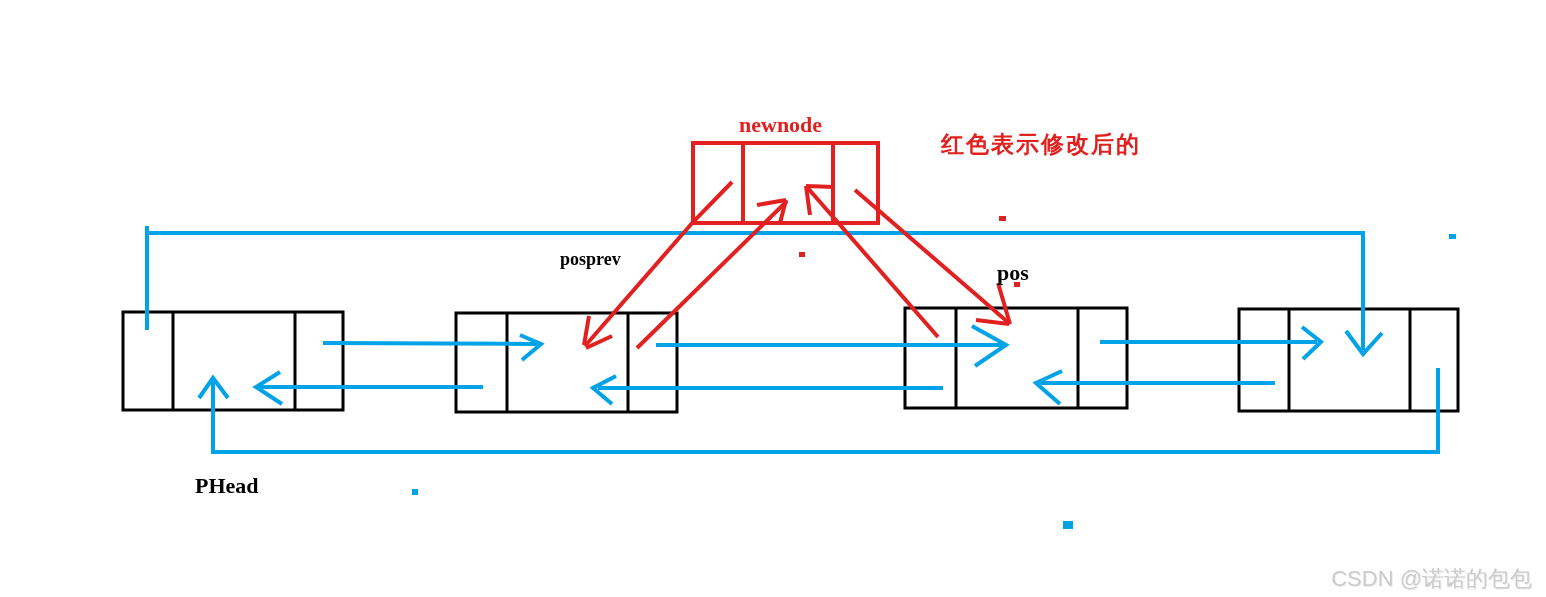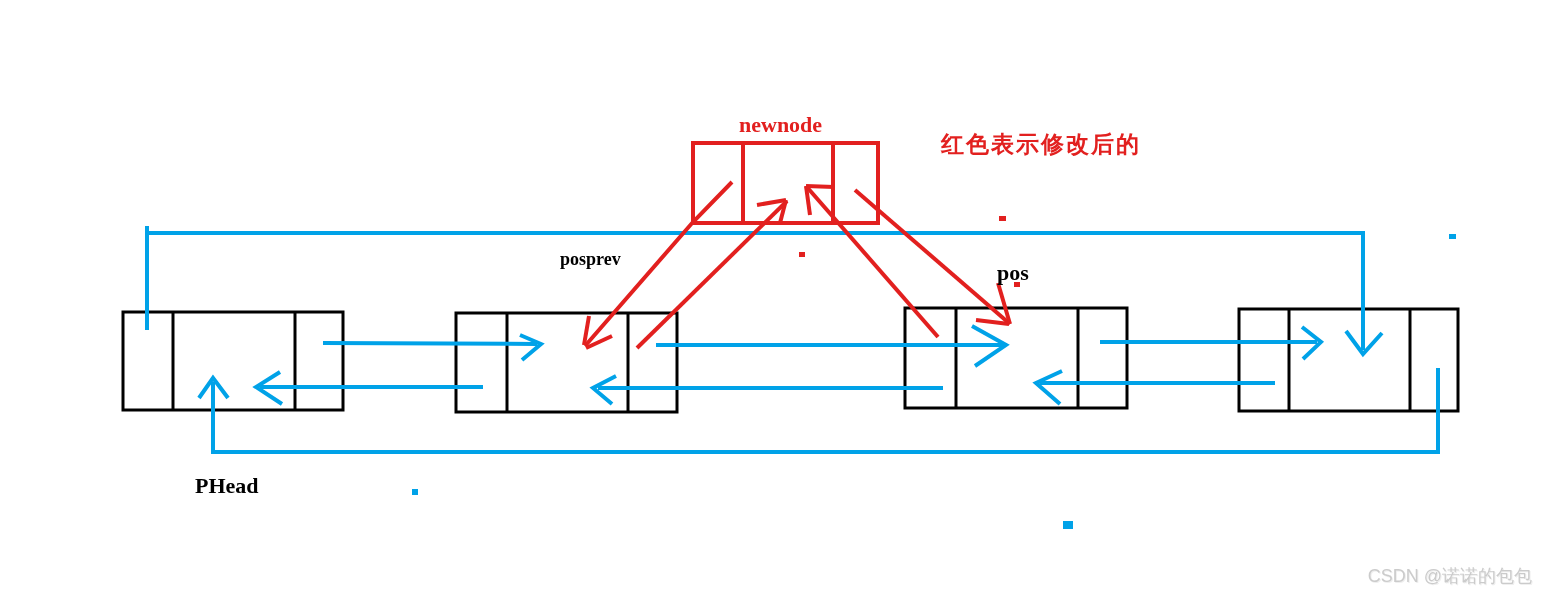--- a/index.html
+++ b/index.html
@@ -27,21 +27,21 @@
     user-select:none;
   }
   .lbl-newnode{left:739px;top:112px;font-size:22px;color:var(--red,#E2201F);}
   .lbl-note{left:941px;top:129px;font-size:23px;color:var(--red,#E2201F);letter-spacing:2px;}
   .lbl-posprev{left:512px;top:249px;font-size:18px;margin-left:48px;}
   .lbl-pos{left:997px;top:253px;font-size:22px;margin-top:7px;}
   .lbl-phead{left:195px;top:473px;font-size:22px;font-weight:700;}
   .watermark{
     position:absolute;right:14px;top:564px;
     font-family:"Liberation Sans","DejaVu Sans",sans-serif;
-    font-size:18px;color:var(--gray,#CBCBCB);
+    font-size:22px;color:var(--gray,#CBCBCB);
     text-shadow:1px 1px 0 #efefef;
     white-space:nowrap;
   }
 </style>
 </head>
 <body>
 
 <div id="stage">
 
   <svg id="draw" width="1546" height="597" viewBox="0 0 1546 597">

